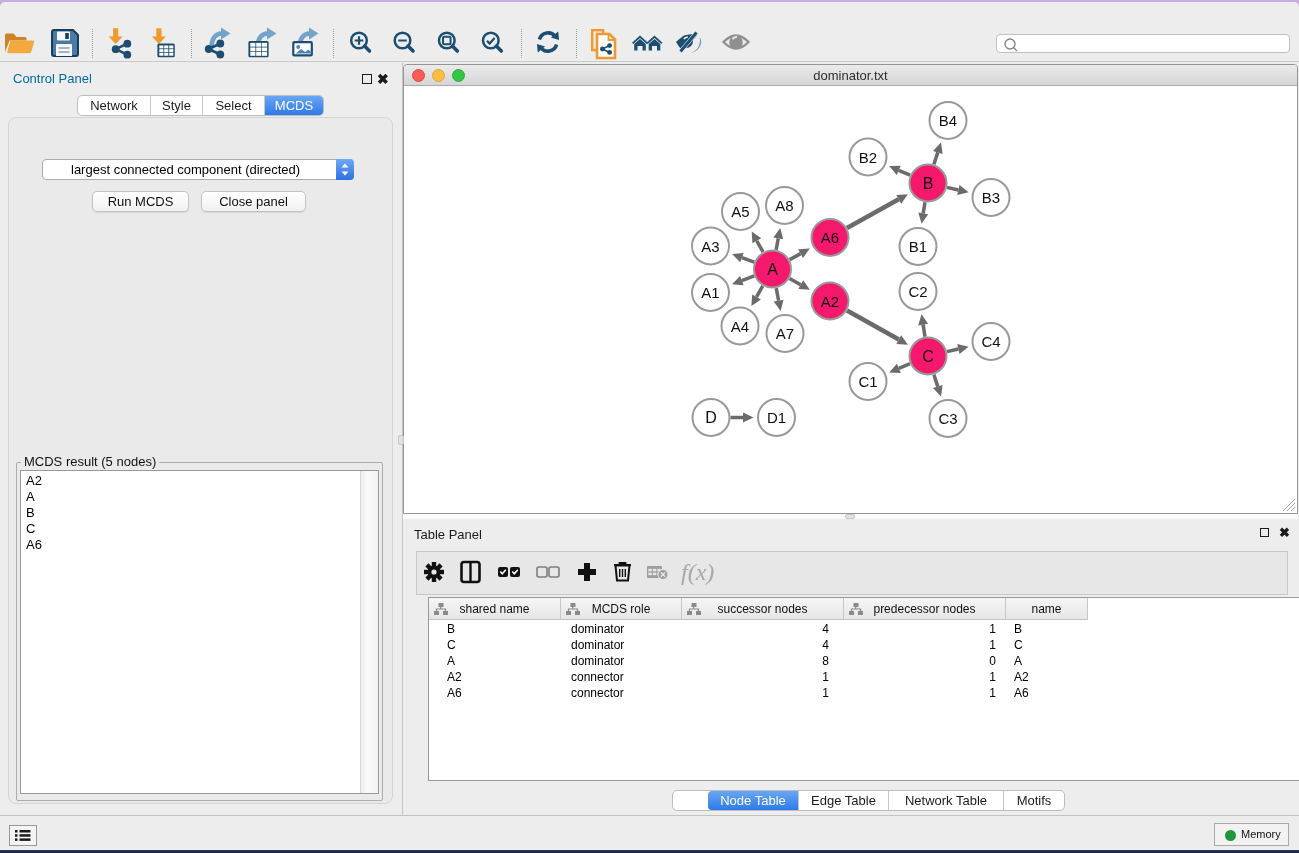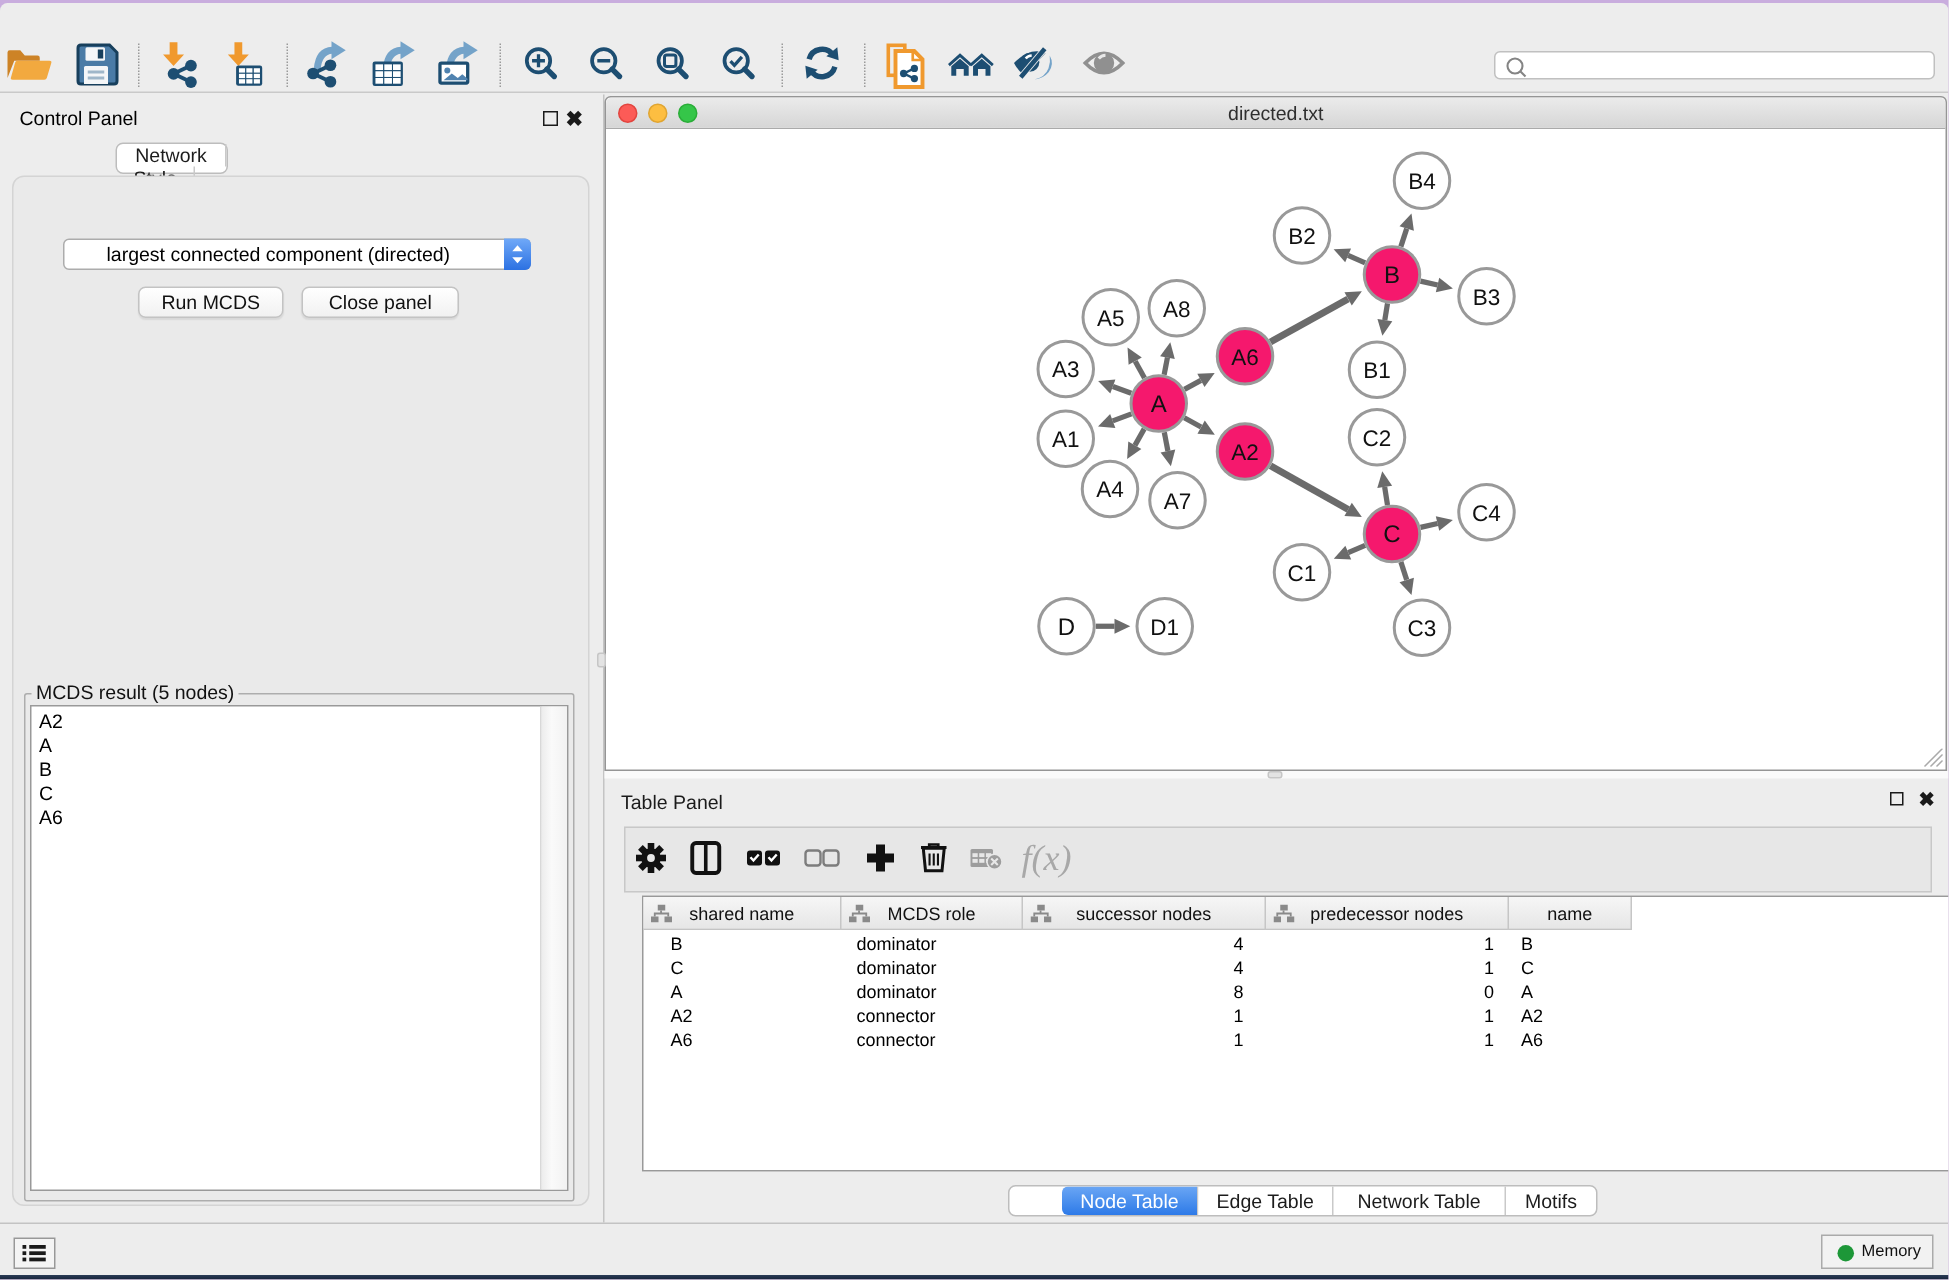--- a/index.html
+++ b/index.html
@@ -9,21 +9,21 @@
 #deskbottom { left:0; top:850px; width:1299px; height:3px; background:linear-gradient(#2a3c56,#16233a); }
 #appwin { left:0; top:2px; width:1299px; height:848px; background:#ededed; border-radius:5px 5px 0 0; overflow:hidden; }
 #titlebar { left:0; top:0; width:1299px; height:23px; background:linear-gradient(#ececec,#d2d2d2); border-bottom:1px solid #b1b1b1; border-radius:5px 5px 0 0; }
 .tl { width:12px; height:12px; border-radius:50%; top:5px; }
 #title { width:100%; text-align:center; top:3px; font-size:13.5px; letter-spacing:0.3px; color:#3c3c3c; }
 #toolbar { left:0; top:23px; width:1299px; height:37px; border-bottom:1px solid #c9c9c9; }
 .tsep { top:4px; height:29px; width:0; border-left:1px dotted #9a9a9a; }
 #searchbox { left:996px; top:9px; width:294px; height:19px; background:#fff; border:1px solid #c0c0c0; border-radius:4px; }
 
 #cpanel { left:0; top:61px; width:403px; height:752px; border-right:1px solid #c4c4c4; }
-#cp-title { left:13px; top:8px; font-size:13px; color:#000000; }
+#cp-title { left:13px; top:8px; font-size:13px; color:#0369a1; }
 .seg { position:absolute; display:flex; height:21px; border:1px solid #bdbdbd; border-radius:5px; background:#fff; font-size:13px; }
 .seg > div { display:flex; align-items:center; justify-content:center; border-right:1px solid #c9c9c9; color:#1c1c1c; }
 .seg > div:last-child { border-right:none; }
 .segblue { background:linear-gradient(#6aa6f4,#2d7ae8); color:#fff !important; }
 #innerpanel { left:8px; top:54px; width:385px; height:687px; background:#eaeaea; border:1px solid #d4d4d4; border-radius:8px; }
 #optlabel { left:0; top:73px; width:403px; text-align:center; font-size:13px; color:#111; }
 #combo { left:42px; top:96px; width:312px; height:21px; background:#fff; border:1px solid #acacac; border-radius:4px; }
 #combo span { position:absolute; left:28px; top:2px; font-size:13px; color:#000000; }
 #stepper { position:absolute; right:-1px; top:-1px; width:18px; height:21px; border-radius:0 4px 4px 0; background:linear-gradient(#70a9f8,#2c71e2); }
 .btn { position:absolute; height:21px; background:linear-gradient(#ffffff,#f1f1f1); border:1px solid #c3c3c3; border-radius:5px; font-size:13px; color:#111; text-align:center; line-height:19px; box-shadow:0 1px 1px rgba(0,0,0,0.08); }
@@ -189,21 +189,21 @@
         <svg width="20" height="17" style="position:absolute;left:5px;top:1px">
           <circle cx="8" cy="8" r="5" fill="none" stroke="#848484" stroke-width="1.4"></circle>
           <line x1="11.5" y1="11.5" x2="15" y2="15" stroke="#848484" stroke-width="1.4"></line>
         </svg>
       </div>
   </div>
   <div class="abs" id="cpanel">
     <div class="abs" id="cp-title">Control Panel</div>
     <div class="abs winctl" style="left:362px;top:11px;width:10px;height:10px;border:1.5px solid #1a1a1a;"></div>
     <div class="abs winctl" style="left:377px;top:8px;font-size:14px;font-weight:bold;">✖</div>
-    <div class="seg" style="left:77px; top:32px;flex-direction:column;">
+    <div class="seg" style="left:77px; top:32px;">
       <div style="width:73px;">Network</div>
       <div style="width:52px;">Style</div>
       <div style="width:62px;">Select</div>
       <div class="segblue" style="width:58px; border-radius:0 4px 4px 0;">MCDS</div>
     </div>
     <div class="abs" id="innerpanel"></div>
     <div class="abs" id="combo">
         <span>largest connected component (directed)</span>
       <div id="stepper"><svg width="18" height="21">
             <path d="M5.5 8.5 L9 4.5 L12.5 8.5 z" fill="#fff"></path>
@@ -221,21 +221,21 @@
       <div class="row" style="top:50px;">C</div>
       <div class="row" style="top:66px;">A6</div>
       <div id="mscroll"></div>
     </div>
   </div>
   <div class="abs" id="netwin">
     <div class="abs" id="nettitle">
       <div class="abs tl2" style="left:8px; background:#fc5b57; border:0.5px solid #e2453f;"></div>
       <div class="abs tl2" style="left:28px; background:#fdbe41; border:0.5px solid #e0a531;"></div>
       <div class="abs tl2" style="left:48px; background:#35c649; border:0.5px solid #2aad38;"></div>
-      <div class="abs" id="netname">directed.txt</div>
+      <div class="abs" id="netname">dominator.txt</div>
     </div>
     <svg class="abs" style="right:1px;bottom:1px" width="14" height="13">
         <g stroke="#aaa" stroke-width="1">
           <line x1="1" y1="12" x2="13" y2="0"></line>
           <line x1="5" y1="12" x2="13" y2="4"></line>
           <line x1="9" y1="12" x2="13" y2="8"></line>
         </g>
       </svg>
   </div>
   <svg width="894" height="427" style="position:absolute;left:403.5px;top:84px" font-family="Liberation Sans, sans-serif">

